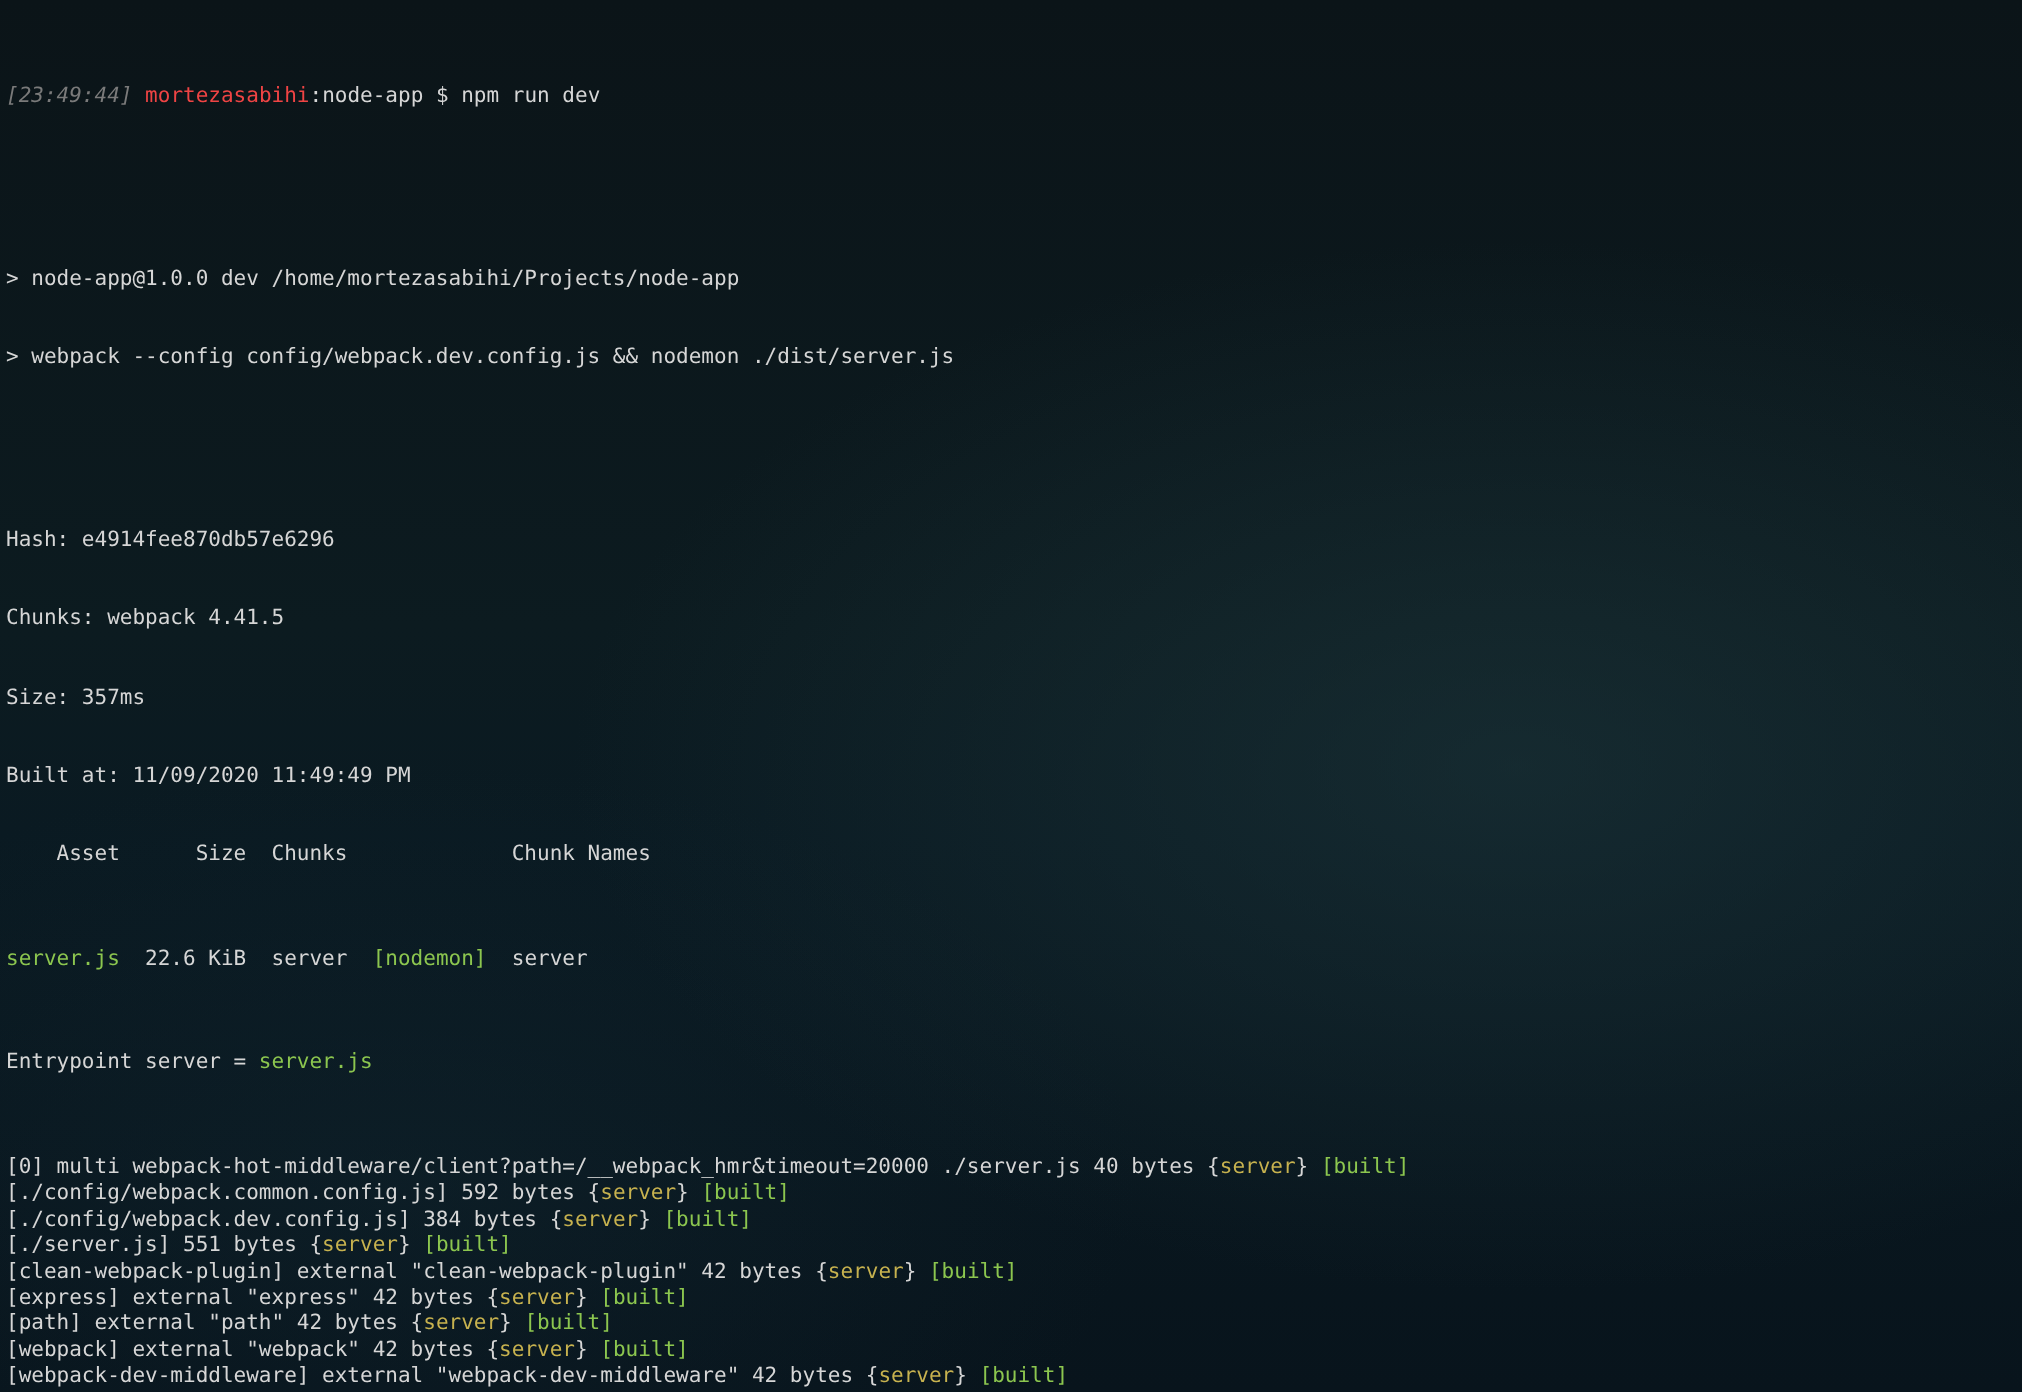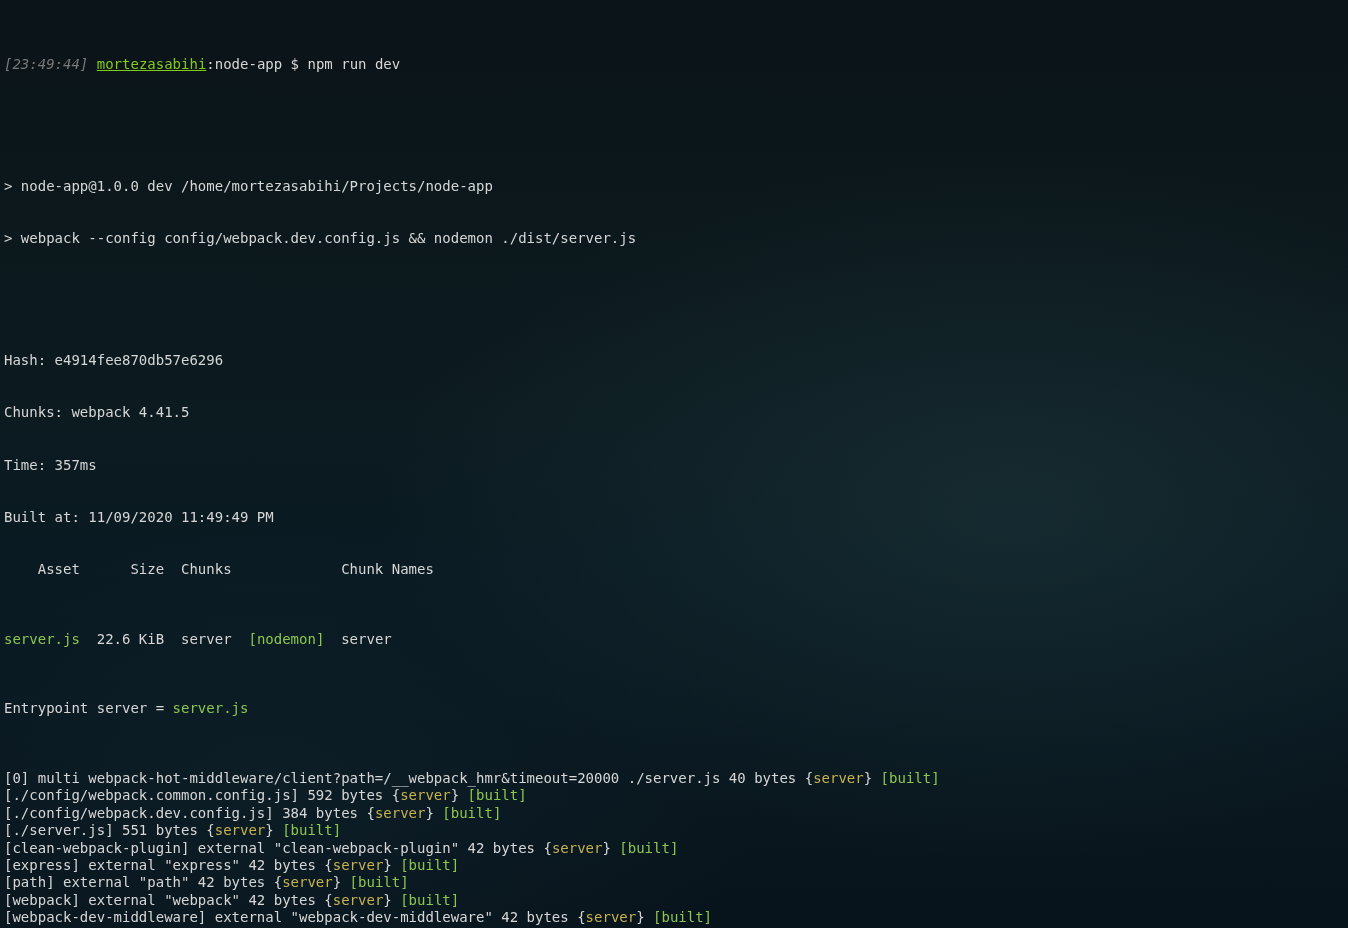--- a/index.html
+++ b/index.html
@@ -17,40 +17,40 @@
     line-height: 17.4px;
     color: #d6d6d6;
     overflow: hidden;
   }
   .term {
     padding: 4px 4px 0 4px;
     white-space: pre;
   }
   .line { display: block; min-height: 17.4px; }
   .dim { color: #7a7a7a; font-style: italic; }
-  .teal { color: #84cc16; text-decoration: underline; }
+  .teal { color: #ef4444; }
   .white { color: #d6d6d6; }
   .green { color: #8cc64f; margin-top: 48px; }
   .yellow { color: #c7b24f; }
 </style>
 </head>
 <body>
 
 <div class="term">
 
   <span class="line"><span class="dim">[23:49:44]</span><span> </span><span class="teal">mortezasabihi</span><span class="white">:</span><span class="white">node-app</span><span class="white"> $ </span><span class="white">npm run dev</span></span>
 
   <span class="line"> </span>
   <span class="line white">&gt; node-app@1.0.0 dev /home/mortezasabihi/Projects/node-app</span>
   <span class="line white">&gt; webpack --config config/webpack.dev.config.js &amp;&amp; nodemon ./dist/server.js</span>
 
   <span class="line"> </span>
   <span class="line white">Hash: e4914fee870db57e6296</span>
   <span class="line white">Chunks: webpack 4.41.5</span>
-  <span class="line white">Time: 357ms</span>
+  <span class="line white">Size: 357ms</span>
   <span class="line white">Built at: 11/09/2020 11:49:49 PM</span>
   <span class="line white">    Asset      Size  Chunks             Chunk Names</span>
 
   <span class="line"><span class="green">server.js</span><span class="white">  22.6 KiB</span><span class="white">  server  </span><span class="green">[nodemon]</span><span class="white">  server</span></span>
 
   <span class="line"><span class="white">Entrypoint server = </span><span class="green">server.js</span></span>
 
   <div id="mods-container"><span class="line"><span class="white">[0] multi webpack-hot-middleware/client?path=/__webpack_hmr&amp;timeout=20000 ./server.js 40 bytes {</span><span class="yellow">server</span><span class="white">} </span><span class="green">[built]</span></span><span class="line"><span class="white">[./config/webpack.common.config.js] 592 bytes {</span><span class="yellow">server</span><span class="white">} </span><span class="green">[built]</span></span><span class="line"><span class="white">[./config/webpack.dev.config.js] 384 bytes {</span><span class="yellow">server</span><span class="white">} </span><span class="green">[built]</span></span><span class="line"><span class="white">[./server.js] 551 bytes {</span><span class="yellow">server</span><span class="white">} </span><span class="green">[built]</span></span><span class="line"><span class="white">[clean-webpack-plugin] external "clean-webpack-plugin" 42 bytes {</span><span class="yellow">server</span><span class="white">} </span><span class="green">[built]</span></span><span class="line"><span class="white">[express] external "express" 42 bytes {</span><span class="yellow">server</span><span class="white">} </span><span class="green">[built]</span></span><span class="line"><span class="white">[path] external "path" 42 bytes {</span><span class="yellow">server</span><span class="white">} </span><span class="green">[built]</span></span><span class="line"><span class="white">[webpack] external "webpack" 42 bytes {</span><span class="yellow">server</span><span class="white">} </span><span class="green">[built]</span></span><span class="line"><span class="white">[webpack-dev-middleware] external "webpack-dev-middleware" 42 bytes {</span><span class="yellow">server</span><span class="white">} </span><span class="green">[built]</span></span><span class="line"><span class="white">[webpack-hot-middleware] external "webpack-hot-middleware" 42 bytes {</span><span class="yellow">server</span><span class="white">} </span><span class="green">[built]</span></span></div>
 
   

